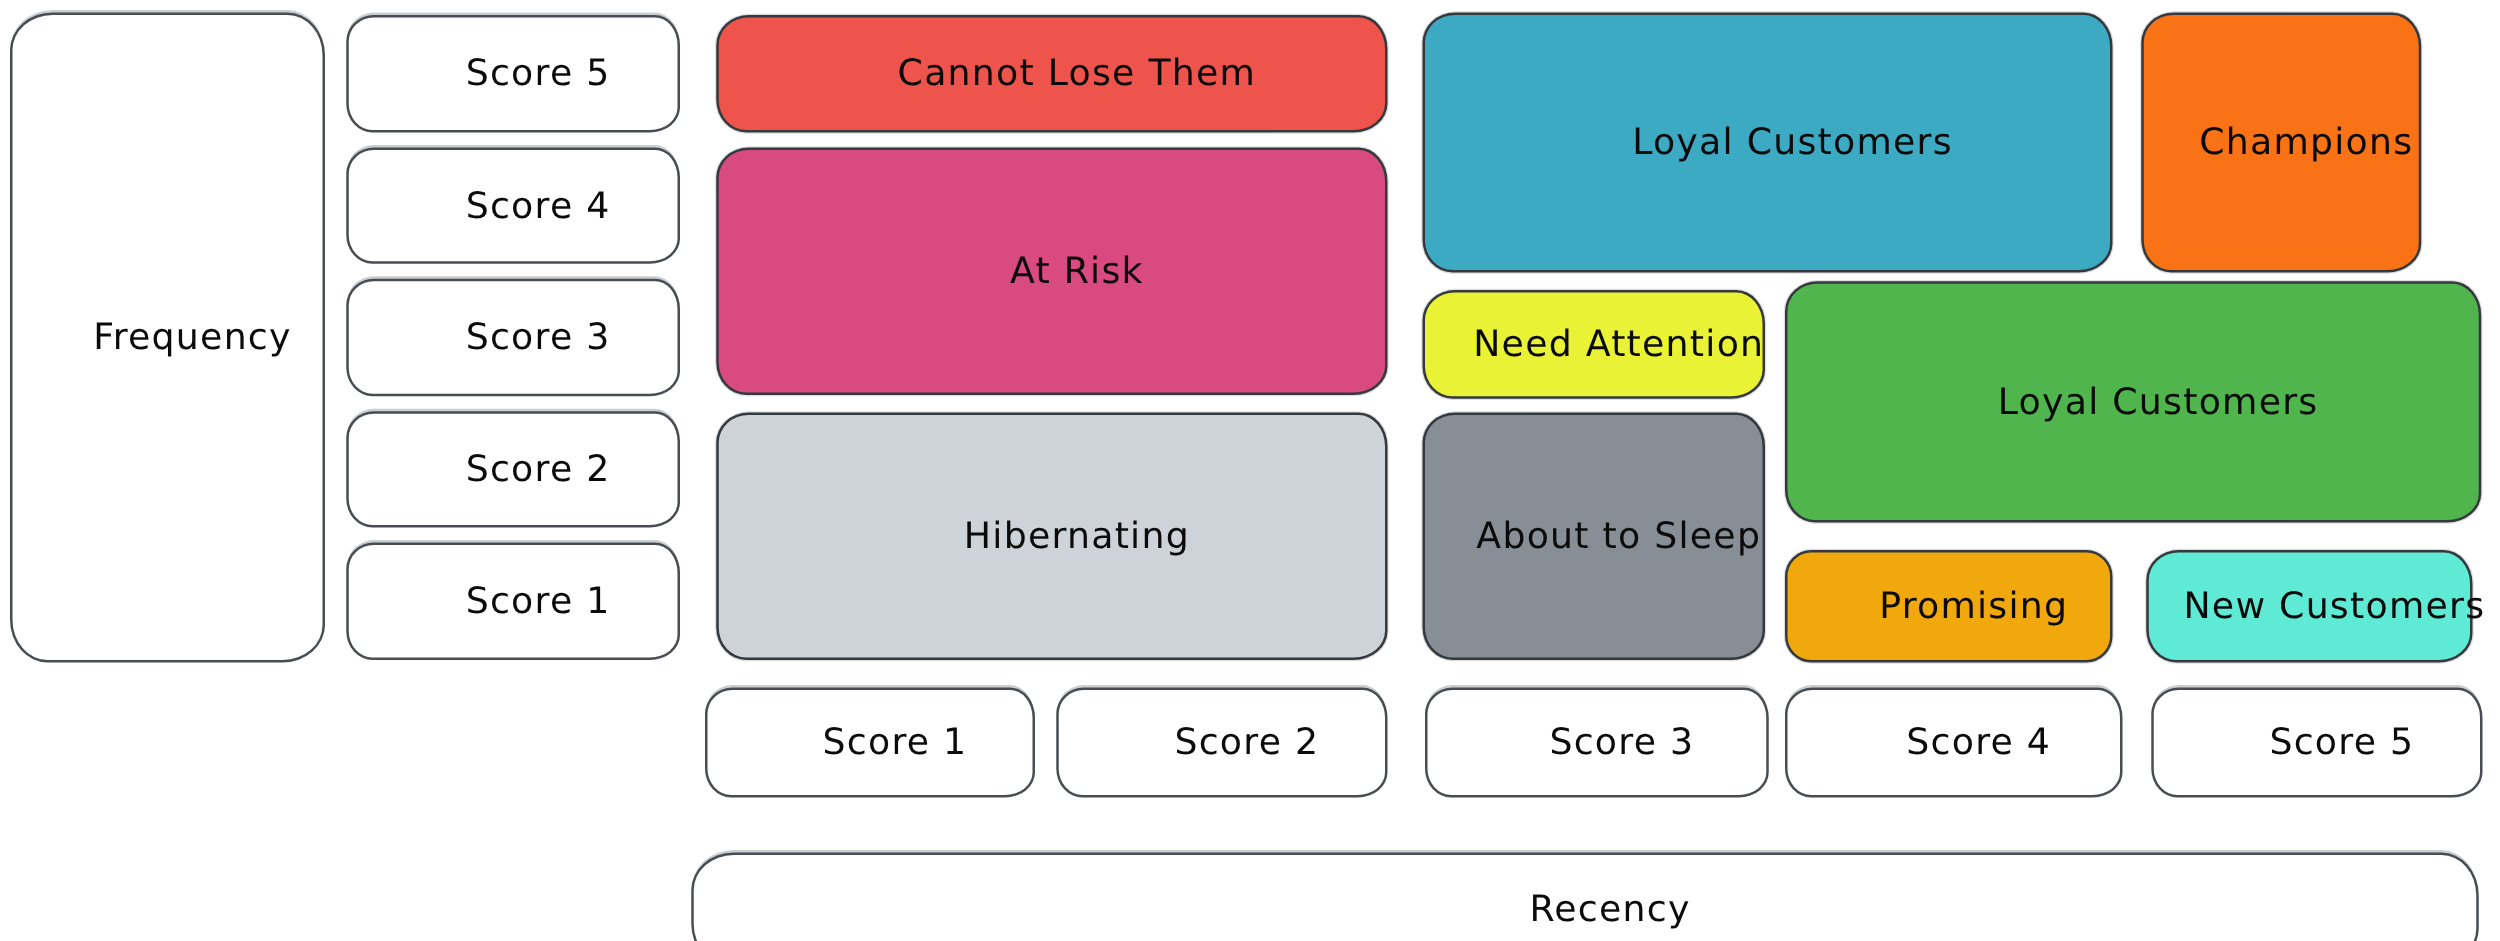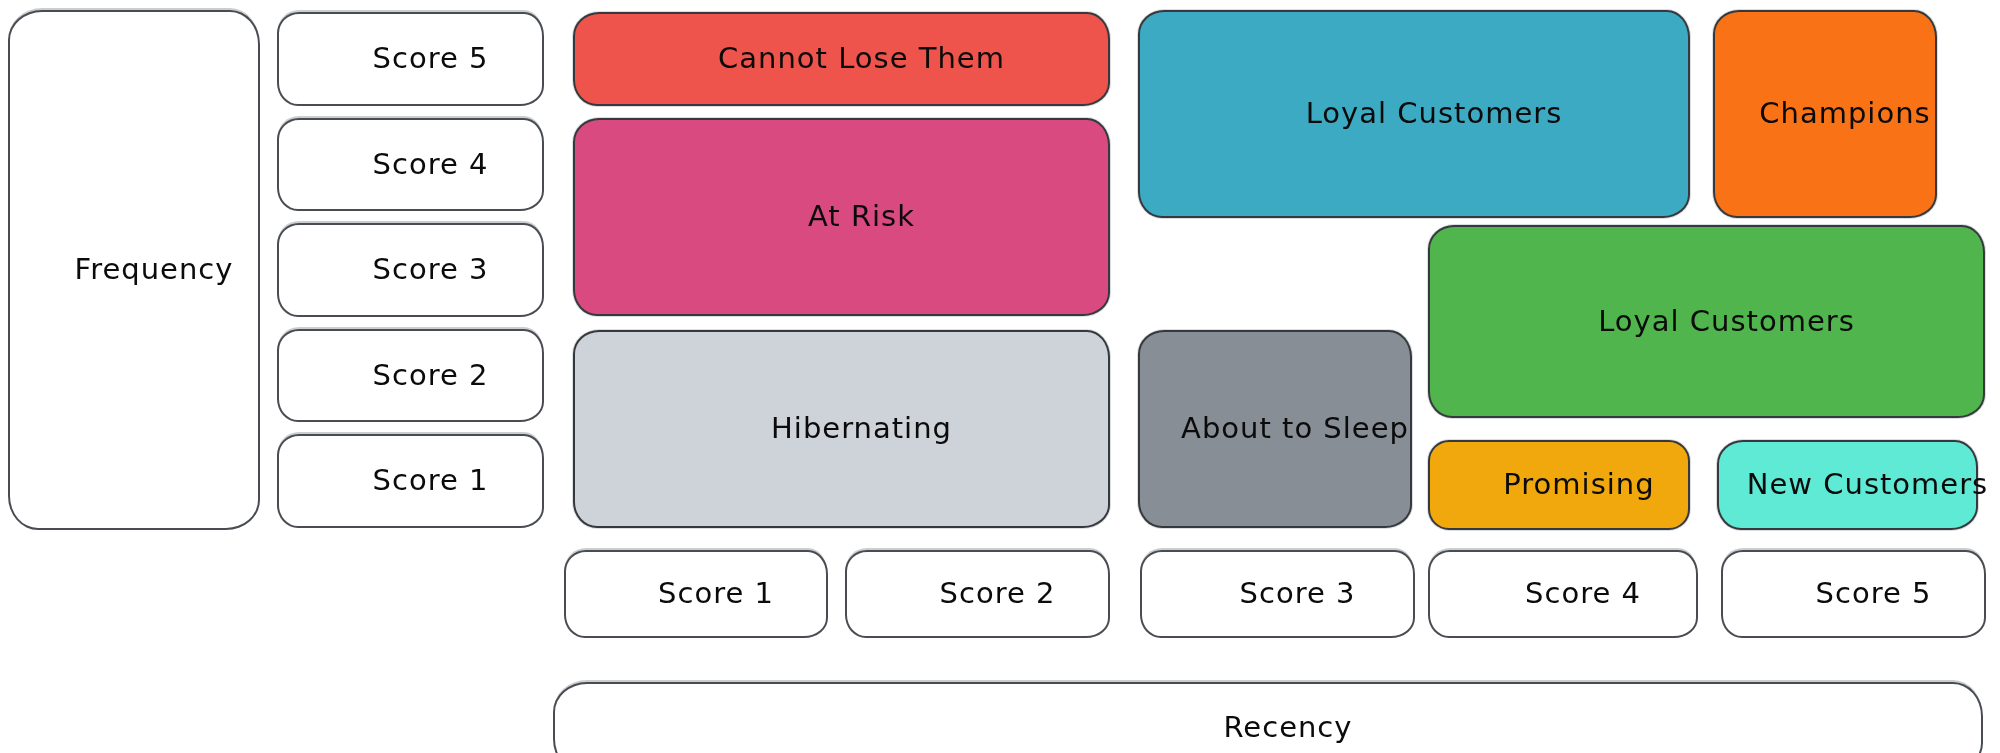--- a/index.html
+++ b/index.html
@@ -69,20 +69,23 @@
     <span class="lbl">Hibernating</span>
   </div>
 
   <div class="box seg" style="left: 1138px; top: 10px; width: 552px; height: 208px; background-color: rgb(60, 170, 194);">
     <span class="lbl">Loyal Customers</span>
   </div>
   <div class="box seg" style="left: 1713px; top: 10px; width: 224px; height: 208px; background-color: #f97316;">
     <span class="lbl">Champions</span>
   </div>
 
+  <div class="box seg" style="left: 1138px; top: 232px; width: 274px; height: 87px; background-color: rgb(233, 242, 53);">
+    <span class="lbl">Need Attention</span>
+  </div>
   <div class="box seg" style="left: 1428px; top: 225px; width: 557px; height: 193px; background-color: rgb(80, 181, 76);">
     <span class="lbl">Loyal Customers</span>
   </div>
 
   <div class="box seg" style="left: 1138px; top: 330px; width: 274px; height: 198px; background-color: rgb(136, 142, 150);">
     <span class="lbl">About to Sleep</span>
   </div>
   <div class="box seg" style="left: 1428px; top: 440px; width: 262px; height: 90px; background-color: rgb(240, 168, 12); border-radius: 21px;">
     <span class="lbl">Promising</span>
   </div>

